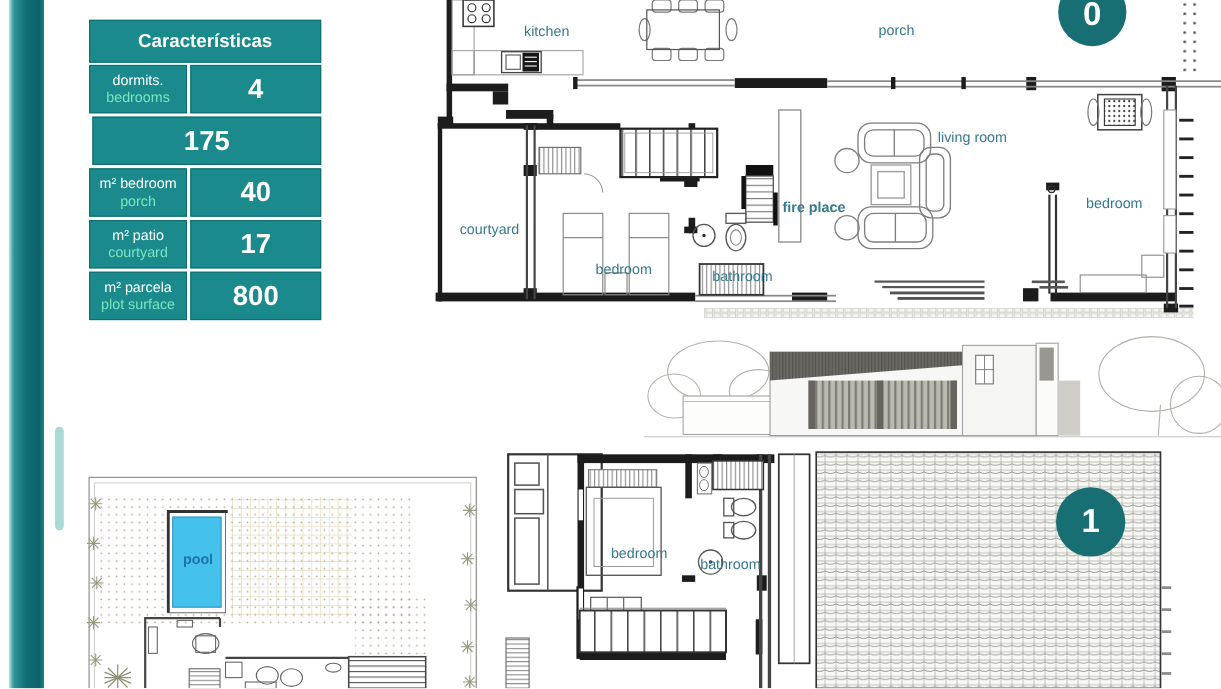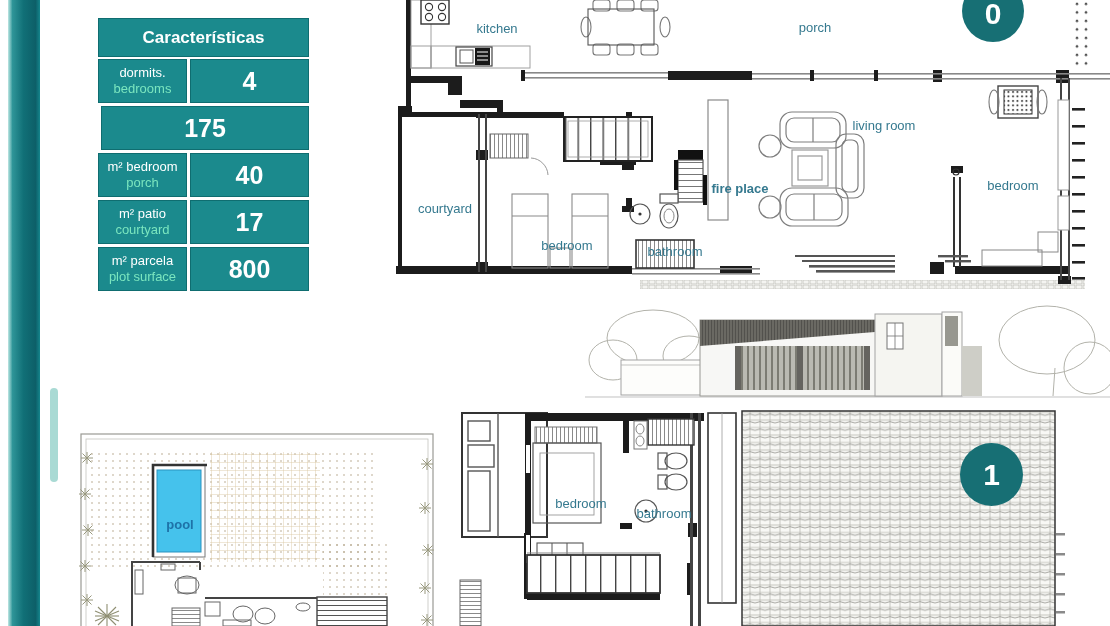--- a/index.html
+++ b/index.html
@@ -3,21 +3,21 @@
 <meta charset="utf-8">
 <style>
   html,body{margin:0;padding:0;background:#fff;}
   #canvas{position:relative;width:1110px;height:626px;overflow:hidden;background:#ffffff;
           font-family:"Liberation Sans", sans-serif;}
   
   #leftbar{position:absolute;left:8px;top:0;width:32px;height:626px;
            background:linear-gradient(90deg,#bfe8e4 0%,#2f9598 14%,#117077 48%,#0d5f68 86%,#15858c 100%);}
   #pill{position:absolute;left:50px;top:388px;width:8px;height:94px;border-radius:4px;background:#a9dad4;}
   
-  .char-table{position:absolute;left:98px;top:18px;width:211px;}
+  .char-table{position:absolute;left:81px;top:18px;width:211px;}
   .ct-header{background:#1b8a8d;border:1px solid #0f6d70;color:#fff;font-weight:bold;
              font-size:17px;text-align:center;height:37px;line-height:37px;margin-bottom:2px;}
   .ct-row{display:flex;margin-bottom:3px;}
   .ct-label{width:87px;background:#1b8a8d;border:1px solid #0f6d70;color:#fff;font-size:13px;
             text-align:center;display:flex;flex-direction:column;justify-content:center;
             height:42px;line-height:1.2;}
   .ct-label .en{color:#7be6bf;}
   .ct-value{flex:1;margin-left:3px;background:#1b8a8d;border:1px solid #0f6d70;color:#fff;
             font-size:25px;font-weight:bold;text-align:center;display:flex;align-items:center;
             justify-content:center;height:42px;}
@@ -482,15 +482,15 @@
   <span class="plan-label" style="left:884px;top:109px;">living room</span>
   <span class="plan-label" style="left:740px;top:172px;font-weight:bold;">fire place</span>
   <span class="plan-label" style="left:1013px;top:169px;">bedroom</span>
   <span class="plan-label" style="left:445px;top:192px;">courtyard</span>
   <span class="plan-label" style="left:567px;top:229px;">bedroom</span>
   <span class="plan-label" style="left:675px;top:235px;">bathroom</span>
 
   <span class="plan-label" style="left:581px;top:487px;">bedroom</span>
   <span class="plan-label" style="left:664px;top:497px;">bathroom</span>
 
-  <span class="plan-label pool-label" style="left:180px;top:508px;">pool</span>
+  <span class="plan-label pool-label" style="left:180px;top:492px;">pool</span>
 
 </div>
 
 </body></html>

